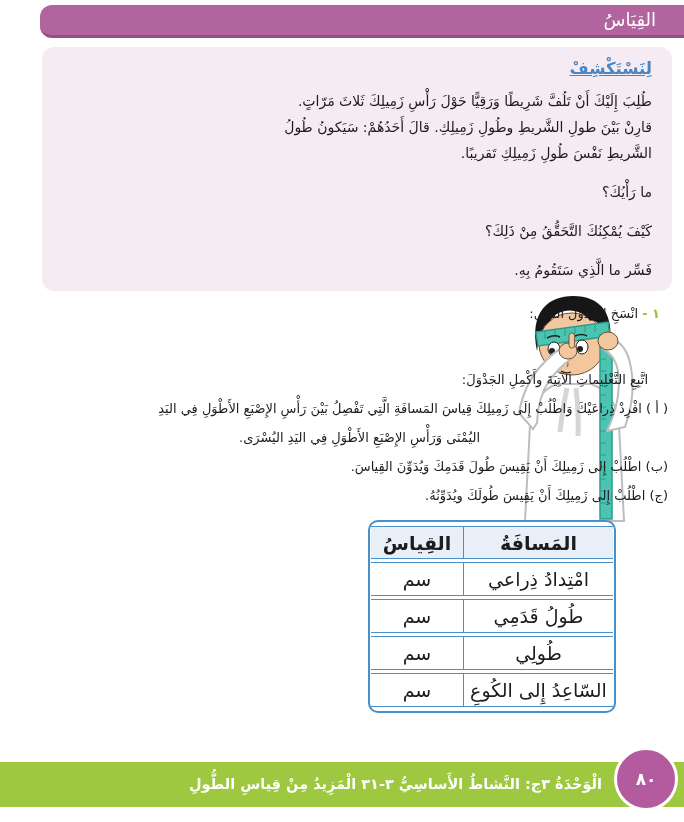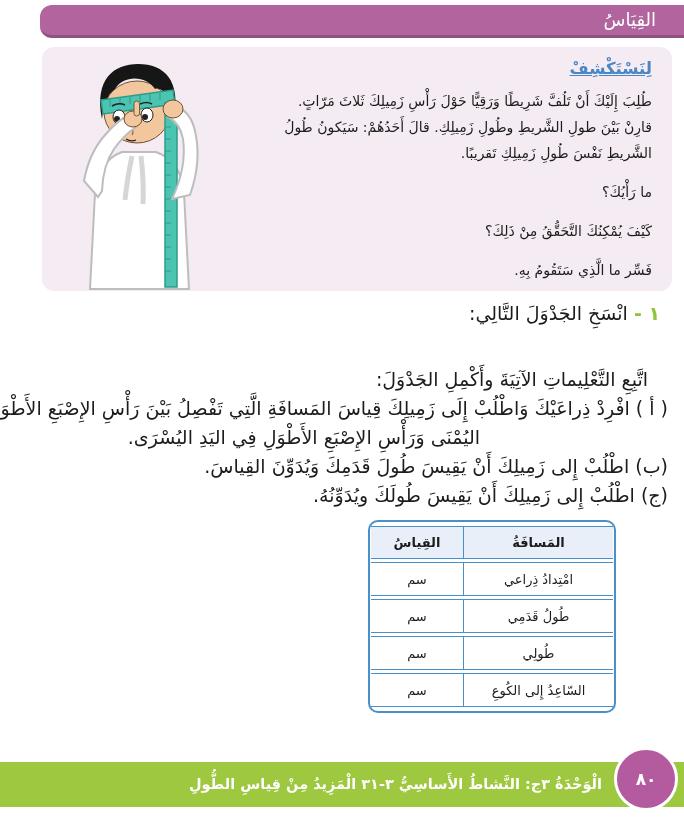--- a/index.html
+++ b/index.html
@@ -26,54 +26,54 @@
   }
   .title-bar .title{
     color:#ffffff;font-weight:normal;font-size:18px;line-height:30px;
     padding-right:28px;display:block;text-align:right;white-space:nowrap;
   }
 
   
   .explore-box{
     position:absolute;top:47px;right:12px;left:42px;height:244px;
     background:var(--explore-bg);border-radius:12px;
-    display:flex;flex-direction:row;
+    display:flex;flex-direction:column;
   }
   .explore-text{flex:1;padding:12px 20px 8px 6px;}
   .explore-illustration{
     width:195px;display:flex;align-items:flex-end;justify-content:center;
     padding-bottom:0;
   }
   .explore-heading{
     color:var(--heading-blue);font-weight:bold;font-size:16.5px;
     text-decoration:underline;margin-bottom:10px;white-space:nowrap;
   }
   .line{white-space:nowrap;font-size:14px;line-height:26px;}
   .q-line{margin-top:13px;}
 
   
   .activity{position:absolute;top:299px;right:12px;left:8px;font-size:16px;}
-  .activity .line{line-height:29px;font-size:19px;}
+  .activity .line{line-height:29px;font-size:13px;}
   .num-marker{color:var(--accent-green);font-weight:bold;}
   .l-title{margin-right:12px;}
   .l-subtitle{margin-right:24px;margin-top:37px;}
   .l-step{margin-right:4px;}
   .l-step-cont{margin-right:192px;}
 
   
   .table-wrap{
     position:absolute;top:520px;right:68px;width:248px;
     border:2px solid var(--table-border);border-radius:10px;padding:1px;
     background:#fff;
   }
   table{width:100%;border-collapse:separate;border-spacing:0 3px;direction:rtl;}
   th,td{
     border-top:1.5px solid var(--table-border);
     border-bottom:1.5px solid var(--table-border);
-    text-align:center;vertical-align:middle;font-size:13px;
+    text-align:center;vertical-align:middle;font-size:19px;
   }
   th:first-child,td:first-child{border-left:1.5px solid var(--table-border);width:150px;}
   th{background:var(--table-header-bg);height:33px;font-weight:bold;}
   td{height:34px;background:#fff;}
 
   
   .footer-bar{
     position:absolute;left:0;right:0;top:762px;height:45px;
     background:var(--footer-green);
   }

